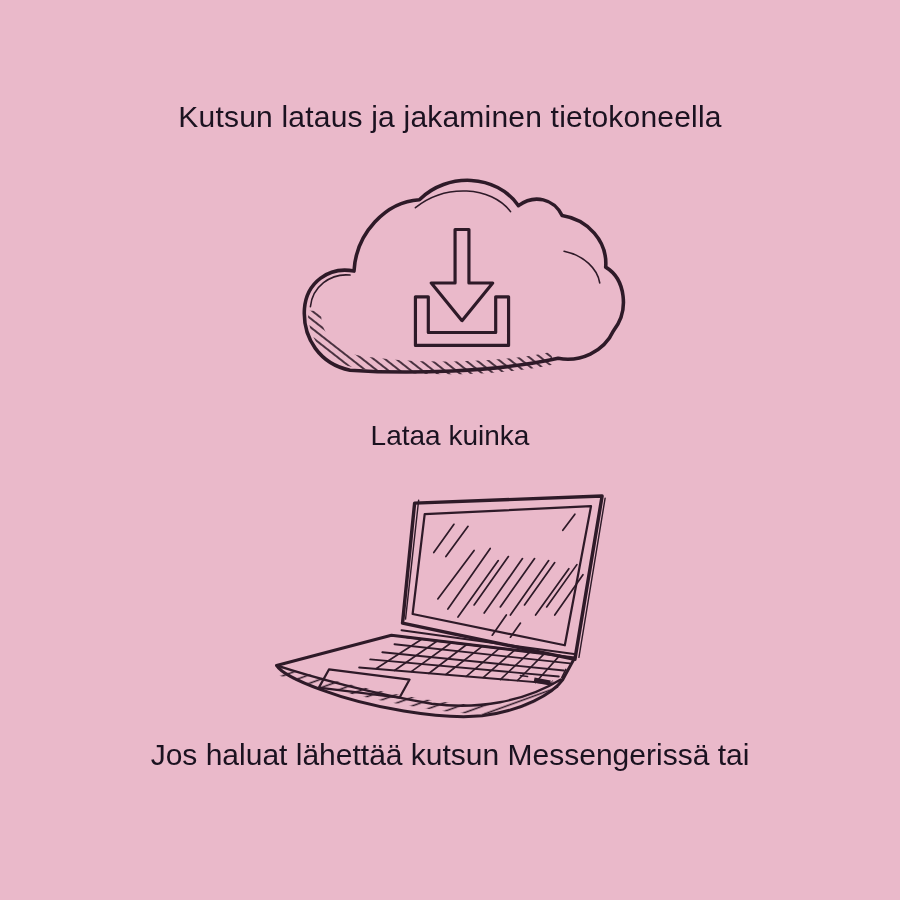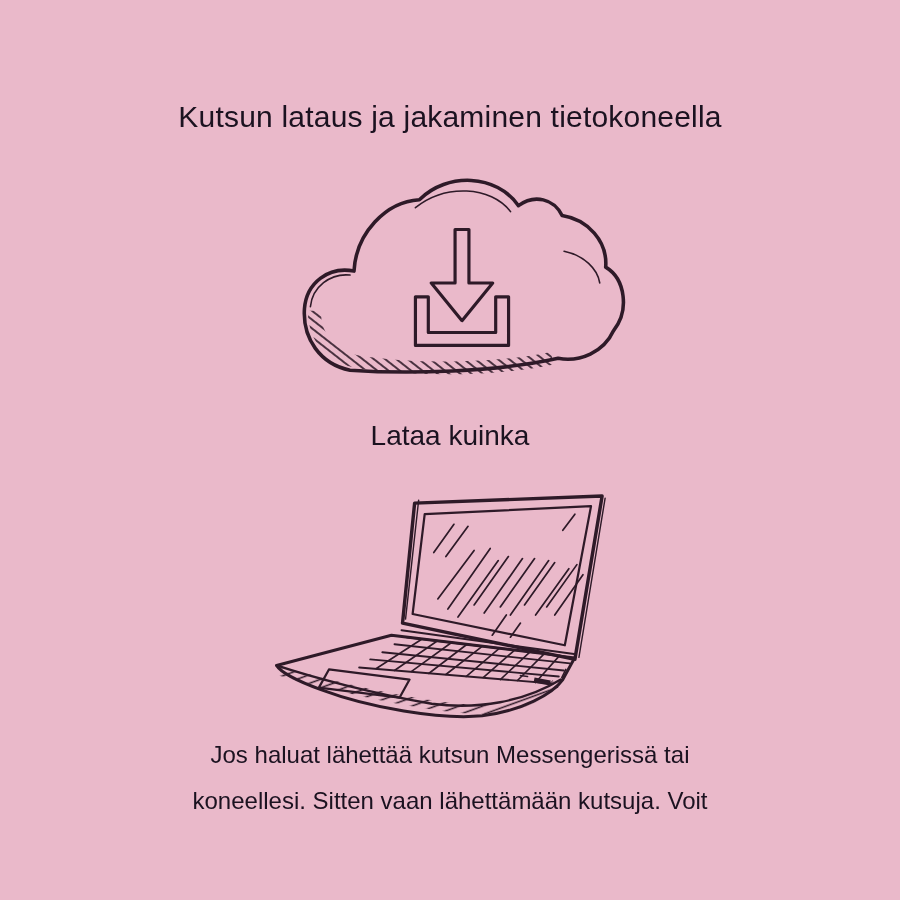--- a/index.html
+++ b/index.html
@@ -22,21 +22,21 @@
     text-align:center;font-size:30px;font-weight:400;
     letter-spacing:.2px;color:var(--text);
   }
   .caption{
     position:absolute;top:392px;left:0;width:900px;
     text-align:center;font-size:28px;font-weight:400;
     color:var(--text);
   }
   .body-text{
     position:absolute;top:704px;left:50px;width:800px;
-    text-align:center;font-size:24px;font-weight:400;
+    text-align:center;font-size:30px;font-weight:400;
     line-height:46px;color:var(--text);
   }
   .cloud-svg{position:absolute;left:297px;top:144px;}
   .laptop-svg{position:absolute;left:250px;top:458px;}
   svg .ink{stroke:var(--ink);fill:none;stroke-linecap:round;stroke-linejoin:round;}
   svg .fillpink{fill:var(--bg);}
   svg .hl{stroke:var(--ink);}
 </style>
 </head>
 <body>
@@ -152,16 +152,15 @@
 
     <path class="ink" stroke-width="2.2" d="M 78 182 L 158 192 L 148 210 L 68 200 Z"></path>
 
     <path d="M 282 190 L 298 193 L 297 198 L 281 195 Z" fill="var(--ink)" stroke="none"></path>
     <path class="ink" stroke-width="1.6" d="M 268 188 L 275 189"></path>
     <path class="ink" stroke-width="1.6" d="M 313 182 L 309 190"></path>
   </svg>
 
   <div class="body-text">
       <div>Jos haluat lähettää kutsun Messengerissä tai</div>
-      <div>koneellesi. Sitten vaan lähettämään kutsuja. Voit</div>
     </div>
 
 </div>
 
 </body></html>

